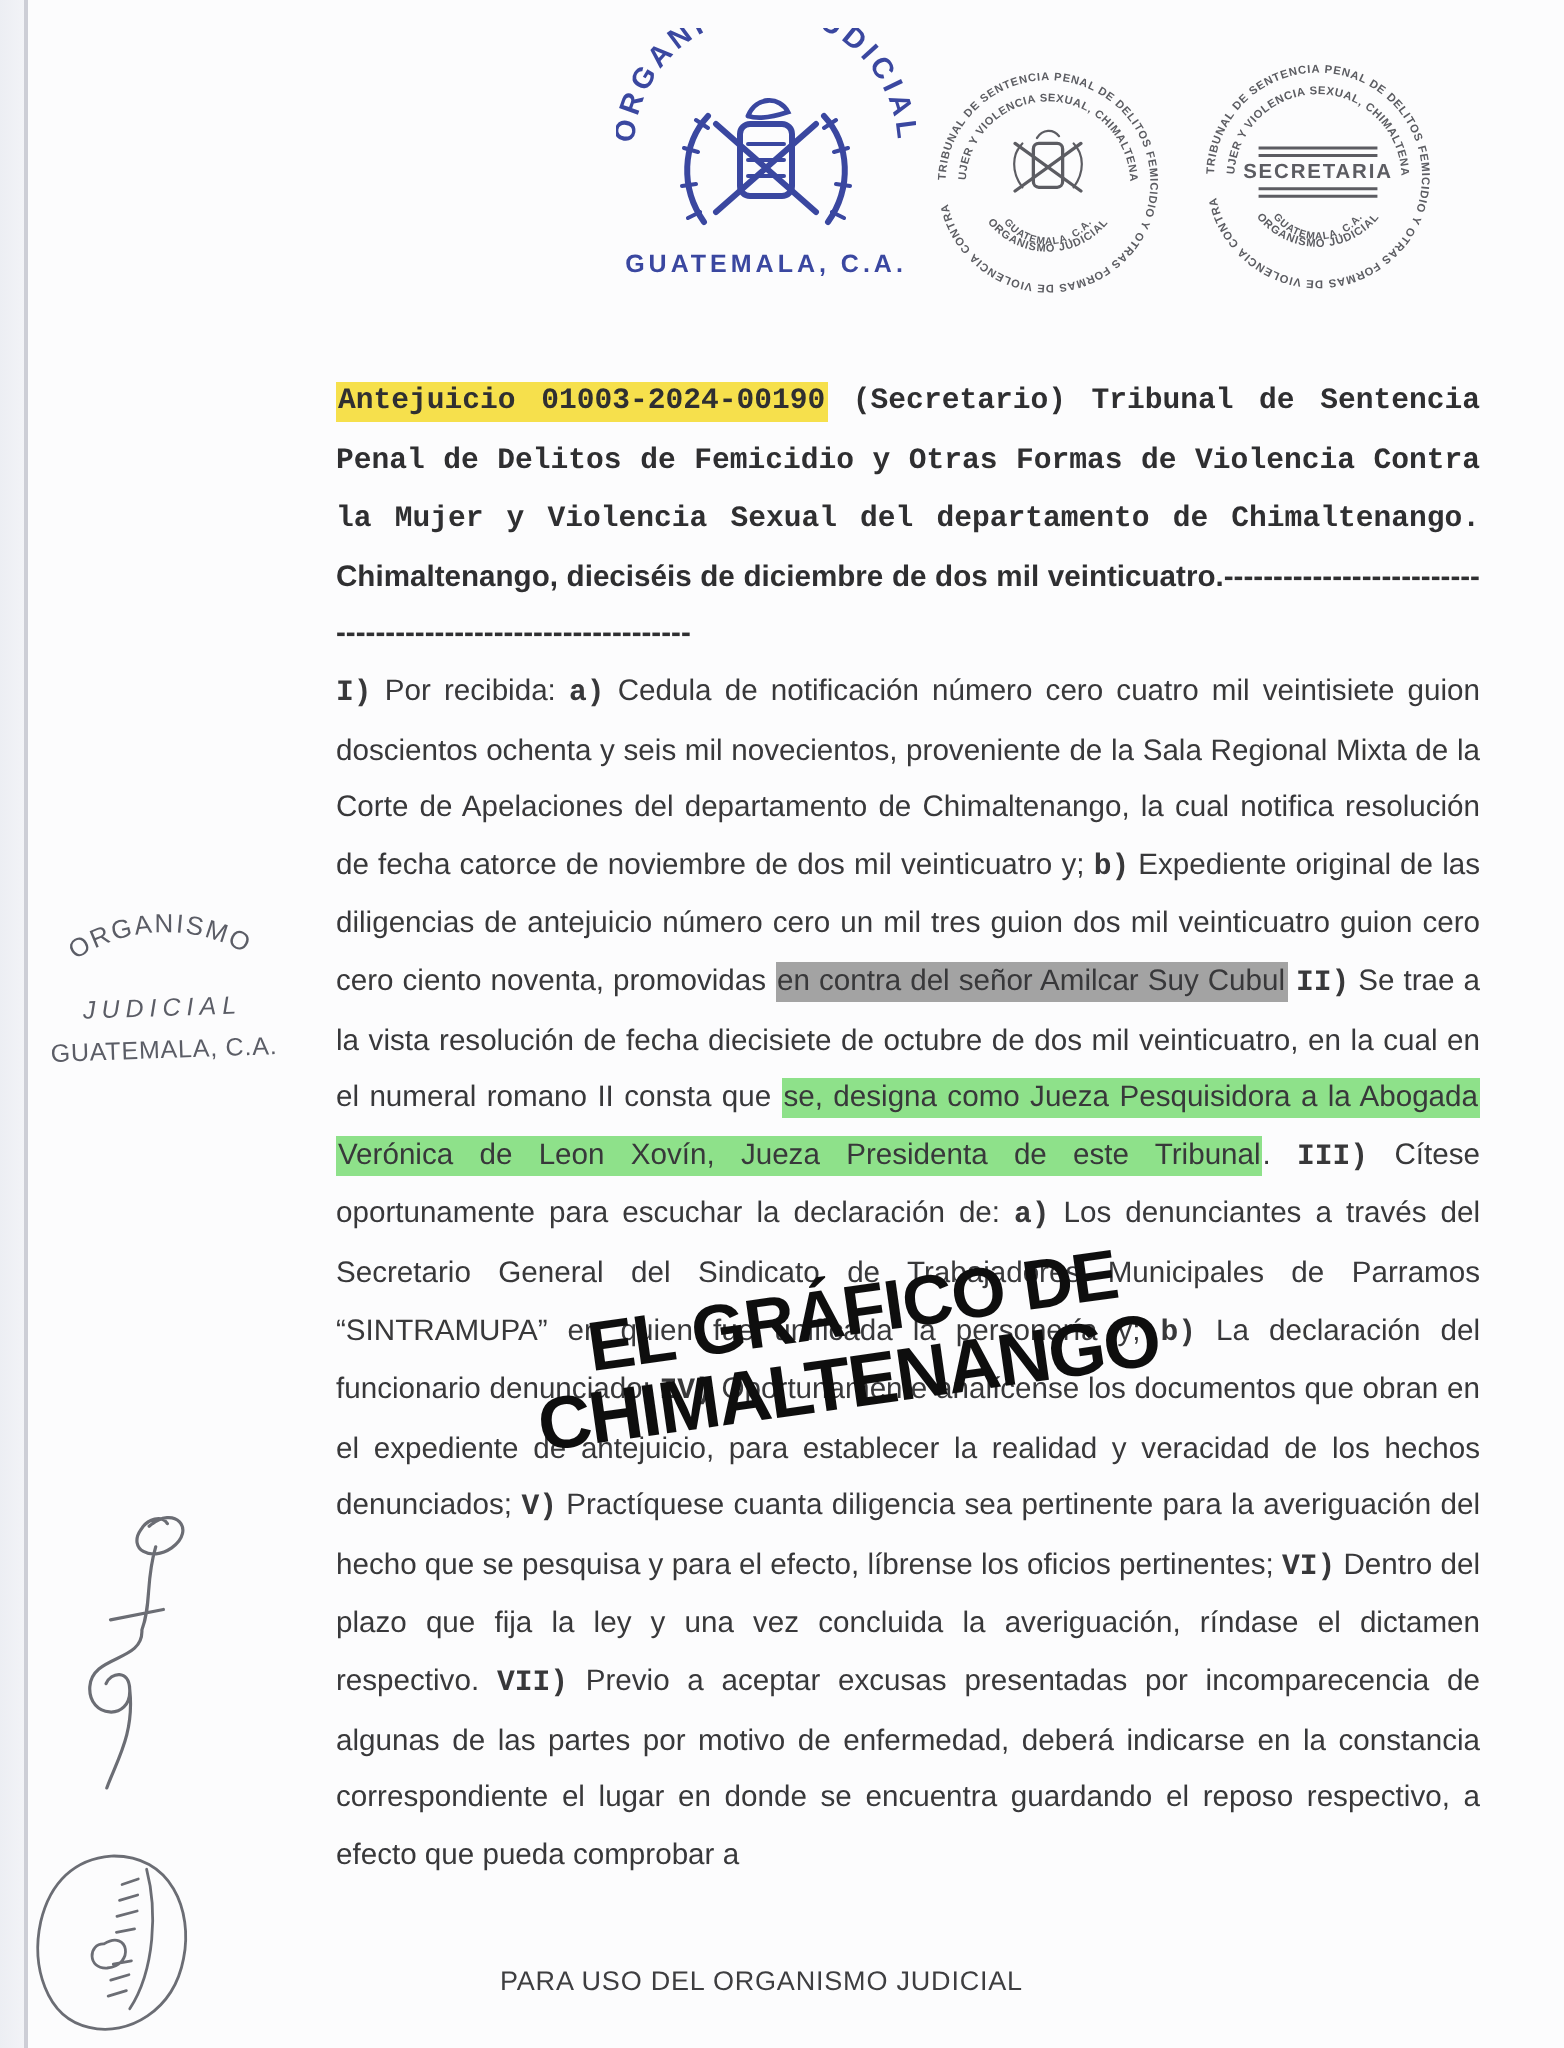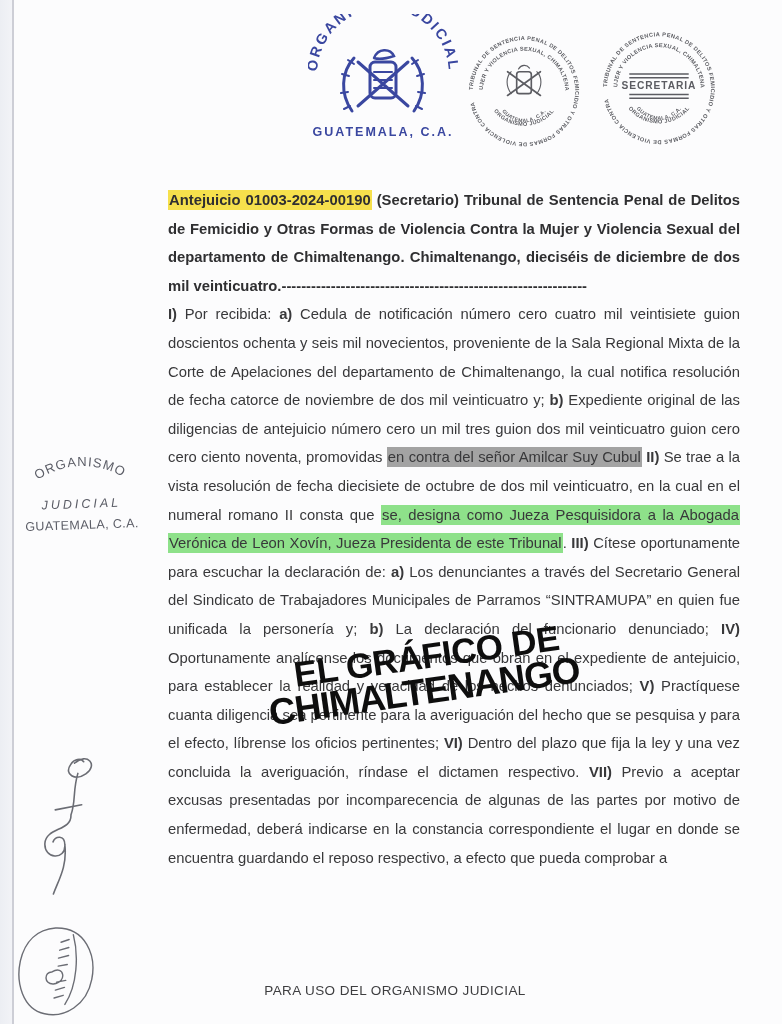--- a/index.html
+++ b/index.html
@@ -24,38 +24,38 @@
   .sig-1{left:16px;top:748px;transform:rotate(4deg);}
   .sig-2{left:8px;top:920px;transform:rotate(2deg);}
   
   .doc{
     position:absolute;left:168px;top:186px;width:572px;
     font-size:14.8px;line-height:28.6px;color:#38383a;
     text-align:justify;
   }
   .doc p{margin:0;}
   .intro{font-weight:bold;color:#2f2f31;}
-  .b{font-weight:bold;}
+  .b{font-weight:bold;font-family:Liberation Mono, monospace;}
   .hl{padding:2px 1px;-webkit-box-decoration-break:clone;box-decoration-break:clone;}
   .hl-yellow{background:#f6e04c;}
   .hl-blue{background:#a3a3a3;}
   .hl-green{background:#8ee18a;}
   
   .watermark{
     position:absolute;left:252px;top:640px;width:340px;
     transform:rotate(-8deg);
     text-align:center;color:#0e0e0e;font-weight:bold;
     line-height:.98;pointer-events:none;
   }
   .watermark .wm1{font-size:35px;letter-spacing:-.5px;padding-left:14px;}
   .watermark .wm2{font-size:37px;letter-spacing:-1px;}
   
   .footer{
     position:absolute;left:250px;top:983px;width:290px;
-    text-align:center;font-size:13.5px;letter-spacing:.4px;color:#3e3e40;
+    text-align:left;font-size:13.5px;letter-spacing:.4px;color:#3e3e40;
   }
   svg text{font-family:"Liberation Sans","DejaVu Sans",sans-serif;}
 </style>
 </head>
 <body>
 
 <div class="page-edge"></div>
 
 <svg class="logo" width="150" height="132" viewBox="0 0 150 132">
   <defs>

